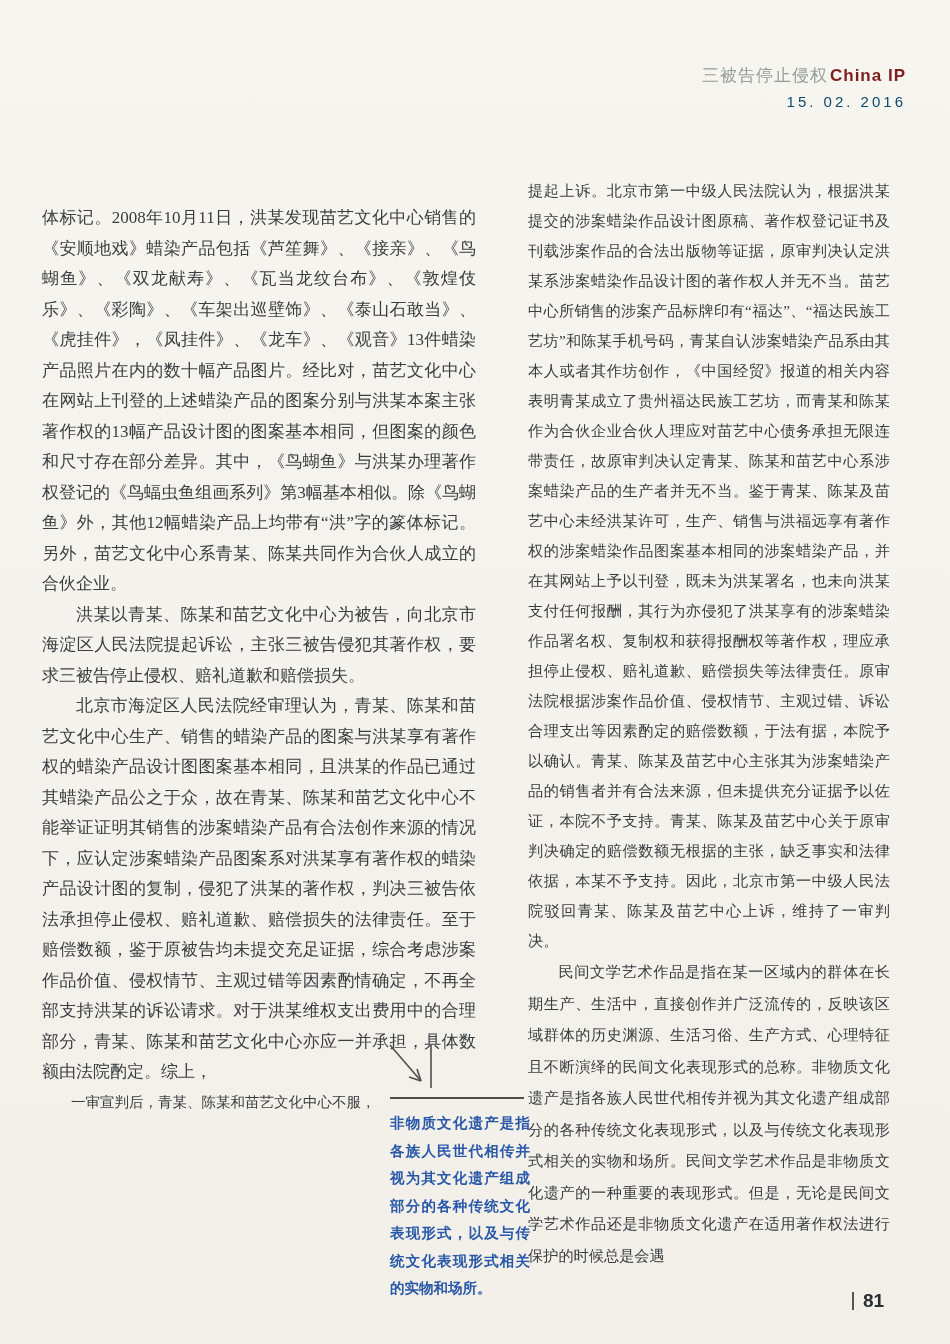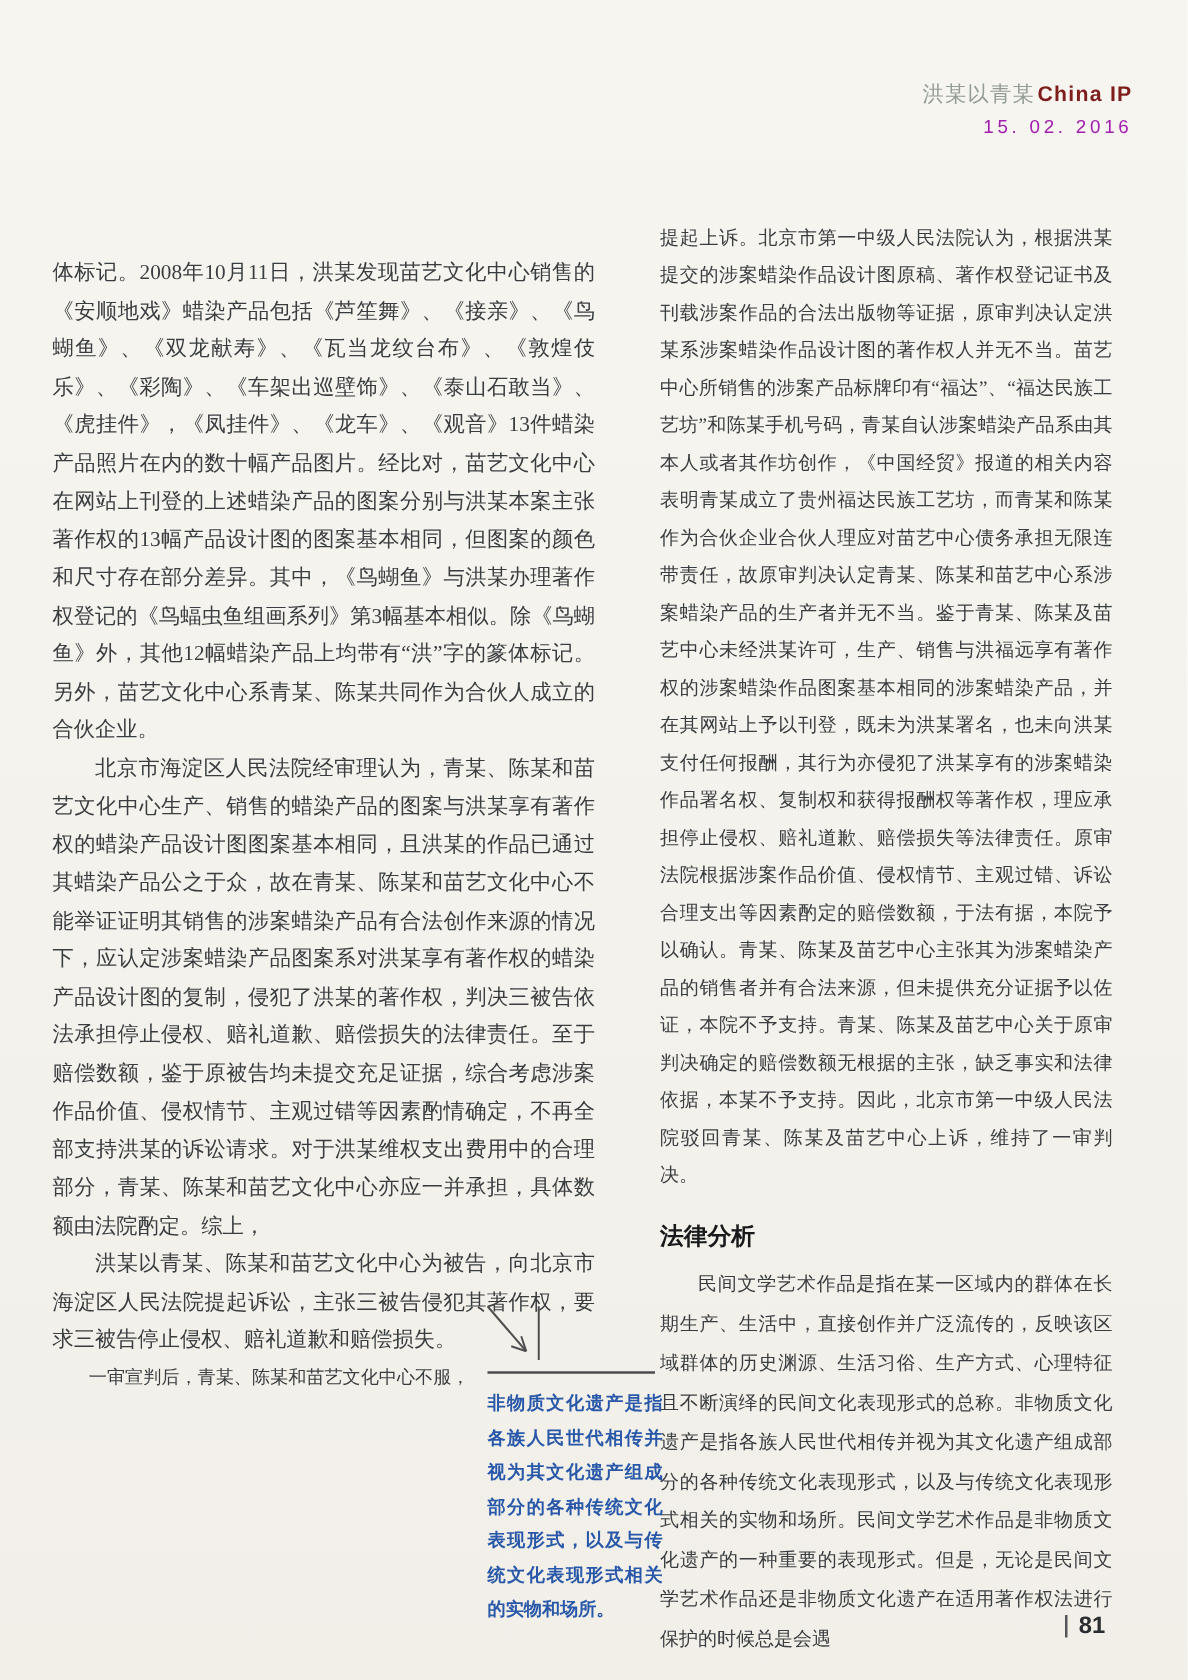--- a/index.html
+++ b/index.html
@@ -9,21 +9,21 @@
     overflow: hidden;
     background: linear-gradient(180deg, #f6f5f0 0%, #f4f2ec 55%, #f1efe8 100%);
     font-family: "Liberation Serif", "DejaVu Serif", serif;
     color: #3a3d40;
   }
   
   .header { position: absolute; top: 64px; right: 44px; text-align: right; }
   .header-line1 { font-size: 17px; letter-spacing: 1px; }
   .mag-zh { color: #949c98; font-family: "Liberation Serif", "DejaVu Serif", serif; }
   .mag-en { color: #7f1d1d; font-family: "Liberation Sans", "DejaVu Sans", sans-serif; font-weight: bold; margin-left: 2px; }
-  .header-date { margin-top: 6px; font-size: 15px; color: #a21caf; letter-spacing: 3px; font-family: "Liberation Sans", "DejaVu Sans", sans-serif; }
+  .header-date { margin-top: 6px; font-size: 15px; color: #0c4a6e; letter-spacing: 3px; font-family: "Liberation Sans", "DejaVu Sans", sans-serif; }
 
   
   .col p { margin: 0; text-align: justify; }
   .left-col { position: absolute; left: 42px; top: 176px; width: 434px; font-size: 17px; line-height: 30.5px; margin-top: 27px; }
   .left-col .narrow { width: 336px; font-size: 14.5px; line-height: 28.5px; }
   .right-col { position: absolute; left: 528px; top: 176px; width: 362px; font-size: 15.2px; line-height: 30px; }
   .ind { text-indent: 2em; }
   .analysis-heading {
     font-family: "Liberation Sans", "DejaVu Sans", sans-serif;
     font-weight: bold; font-size: 19px; color: #17191b;
@@ -48,37 +48,36 @@
     font-family: "Liberation Sans", "DejaVu Sans", sans-serif;
     font-weight: bold; font-size: 19px; color: #2b2e30;
   }
   .page-num .bar { width: 2px; height: 18px; background: #53565a; margin-right: 9px; }
 </style>
 </head>
 <body>
 
 <div class="header">
   <div class="header-line1">
-    <span class="mag-zh">洪某以青某</span><span class="mag-en">China IP</span>
+    <span class="mag-zh">三被告停止侵权</span><span class="mag-en">China IP</span>
   </div>
   <div class="header-date">15. 02. 2016</div>
 </div>
 
 <div class="col left-col">
   <p>体标记。2008年10月11日，洪某发现苗艺文化中心销售的《安顺地戏》蜡染产品包括《芦笙舞》、《接亲》、《鸟蝴鱼》、《双龙献寿》、《瓦当龙纹台布》、《敦煌伎乐》、《彩陶》、《车架出巡壁饰》、《泰山石敢当》、《虎挂件》，《凤挂件》、《龙车》、《观音》13件蜡染产品照片在内的数十幅产品图片。经比对，苗艺文化中心在网站上刊登的上述蜡染产品的图案分别与洪某本案主张著作权的13幅产品设计图的图案基本相同，但图案的颜色和尺寸存在部分差异。其中，《鸟蝴鱼》与洪某办理著作权登记的《鸟蝠虫鱼组画系列》第3幅基本相似。除《鸟蝴鱼》外，其他12幅蜡染产品上均带有“洪”字的篆体标记。另外，苗艺文化中心系青某、陈某共同作为合伙人成立的合伙企业。</p>
+  <p class="ind">洪某以青某、陈某和苗艺文化中心为被告，向北京市海淀区人民法院提起诉讼，主张三被告侵犯其著作权，要求三被告停止侵权、赔礼道歉和赔偿损失。</p>
   <p class="ind">北京市海淀区人民法院经审理认为，青某、陈某和苗艺文化中心生产、销售的蜡染产品的图案与洪某享有著作权的蜡染产品设计图图案基本相同，且洪某的作品已通过其蜡染产品公之于众，故在青某、陈某和苗艺文化中心不能举证证明其销售的涉案蜡染产品有合法创作来源的情况下，应认定涉案蜡染产品图案系对洪某享有著作权的蜡染产品设计图的复制，侵犯了洪某的著作权，判决三被告依法承担停止侵权、赔礼道歉、赔偿损失的法律责任。至于赔偿数额，鉴于原被告均未提交充足证据，综合考虑涉案作品价值、侵权情节、主观过错等因素酌情确定，不再全部支持洪某的诉讼请求。对于洪某维权支出费用中的合理部分，青某、陈某和苗艺文化中心亦应一并承担，具体数额由法院酌定。综上，</p>
-  <p class="ind">洪某以青某、陈某和苗艺文化中心为被告，向北京市海淀区人民法院提起诉讼，主张三被告侵犯其著作权，要求三被告停止侵权、赔礼道歉和赔偿损失。</p>
   <div class="narrow">
     <p class="ind">一审宣判后，青某、陈某和苗艺文化中心不服，</p>
   </div>
 </div>
 
 <div class="col right-col">
   <p>提起上诉。北京市第一中级人民法院认为，根据洪某提交的涉案蜡染作品设计图原稿、著作权登记证书及刊载涉案作品的合法出版物等证据，原审判决认定洪某系涉案蜡染作品设计图的著作权人并无不当。苗艺中心所销售的涉案产品标牌印有“福达”、“福达民族工艺坊”和陈某手机号码，青某自认涉案蜡染产品系由其本人或者其作坊创作，《中国经贸》报道的相关内容表明青某成立了贵州福达民族工艺坊，而青某和陈某作为合伙企业合伙人理应对苗艺中心债务承担无限连带责任，故原审判决认定青某、陈某和苗艺中心系涉案蜡染产品的生产者并无不当。鉴于青某、陈某及苗艺中心未经洪某许可，生产、销售与洪福远享有著作权的涉案蜡染作品图案基本相同的涉案蜡染产品，并在其网站上予以刊登，既未为洪某署名，也未向洪某支付任何报酬，其行为亦侵犯了洪某享有的涉案蜡染作品署名权、复制权和获得报酬权等著作权，理应承担停止侵权、赔礼道歉、赔偿损失等法律责任。原审法院根据涉案作品价值、侵权情节、主观过错、诉讼合理支出等因素酌定的赔偿数额，于法有据，本院予以确认。青某、陈某及苗艺中心主张其为涉案蜡染产品的销售者并有合法来源，但未提供充分证据予以佐证，本院不予支持。青某、陈某及苗艺中心关于原审判决确定的赔偿数额无根据的主张，缺乏事实和法律依据，本某不予支持。因此，北京市第一中级人民法院驳回青某、陈某及苗艺中心上诉，维持了一审判决。</p>
-  <h2 class="analysis-heading">法律分析</h2>
   <p class="ind analysis-para">民间文学艺术作品是指在某一区域内的群体在长期生产、生活中，直接创作并广泛流传的，反映该区域群体的历史渊源、生活习俗、生产方式、心理特征且不断演绎的民间文化表现形式的总称。非物质文化遗产是指各族人民世代相传并视为其文化遗产组成部分的各种传统文化表现形式，以及与传统文化表现形式相关的实物和场所。民间文学艺术作品是非物质文化遗产的一种重要的表现形式。但是，无论是民间文学艺术作品还是非物质文化遗产在适用著作权法进行保护的时候总是会遇</p>
 </div>
 
 <svg class="pq-arrow" width="56" height="54" viewBox="0 0 56 54">
   <line x1="6" y1="3" x2="37" y2="39" stroke="#4f4f4f" stroke-width="1.6"></line>
   <line x1="37" y1="39" x2="25" y2="35" stroke="#4f4f4f" stroke-width="1.6"></line>
   <line x1="37" y1="39" x2="33" y2="27" stroke="#4f4f4f" stroke-width="1.6"></line>
   <line x1="47" y1="3" x2="47" y2="46" stroke="#4f4f4f" stroke-width="1.6"></line>
 </svg>
 <div class="pq-rule"></div>

